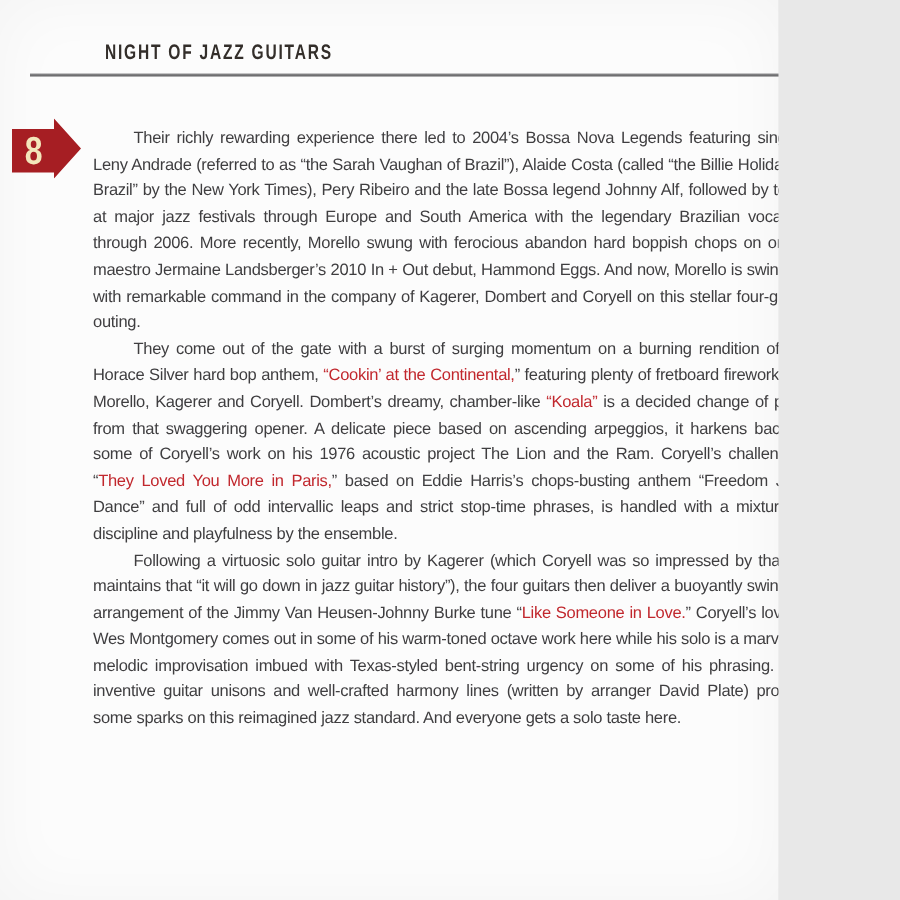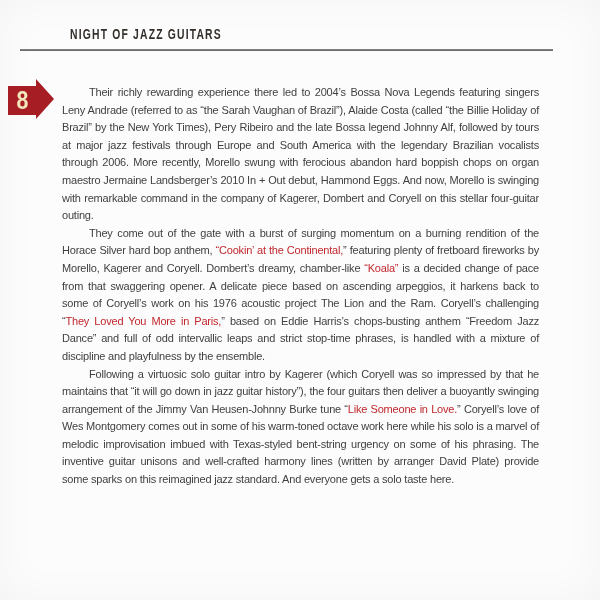--- a/index.html
+++ b/index.html
@@ -2,21 +2,21 @@
 <html><head>
 <meta charset="utf-8">
 <style>
   html, body {
     margin: 0;
     padding: 0;
     background: #e8e8e8;
   }
   .page {
     position: relative;
-    width: 600px;
+    width: 519px;
     height: 600px;
     background: #fcfcfc;
     overflow: hidden;
     font-family: "Liberation Sans", sans-serif;
     box-shadow: inset 0 0 45px rgba(0,0,0,0.035);
   }
   .header-title {
     position: absolute;
     left: 70px;
     top: 26px;

